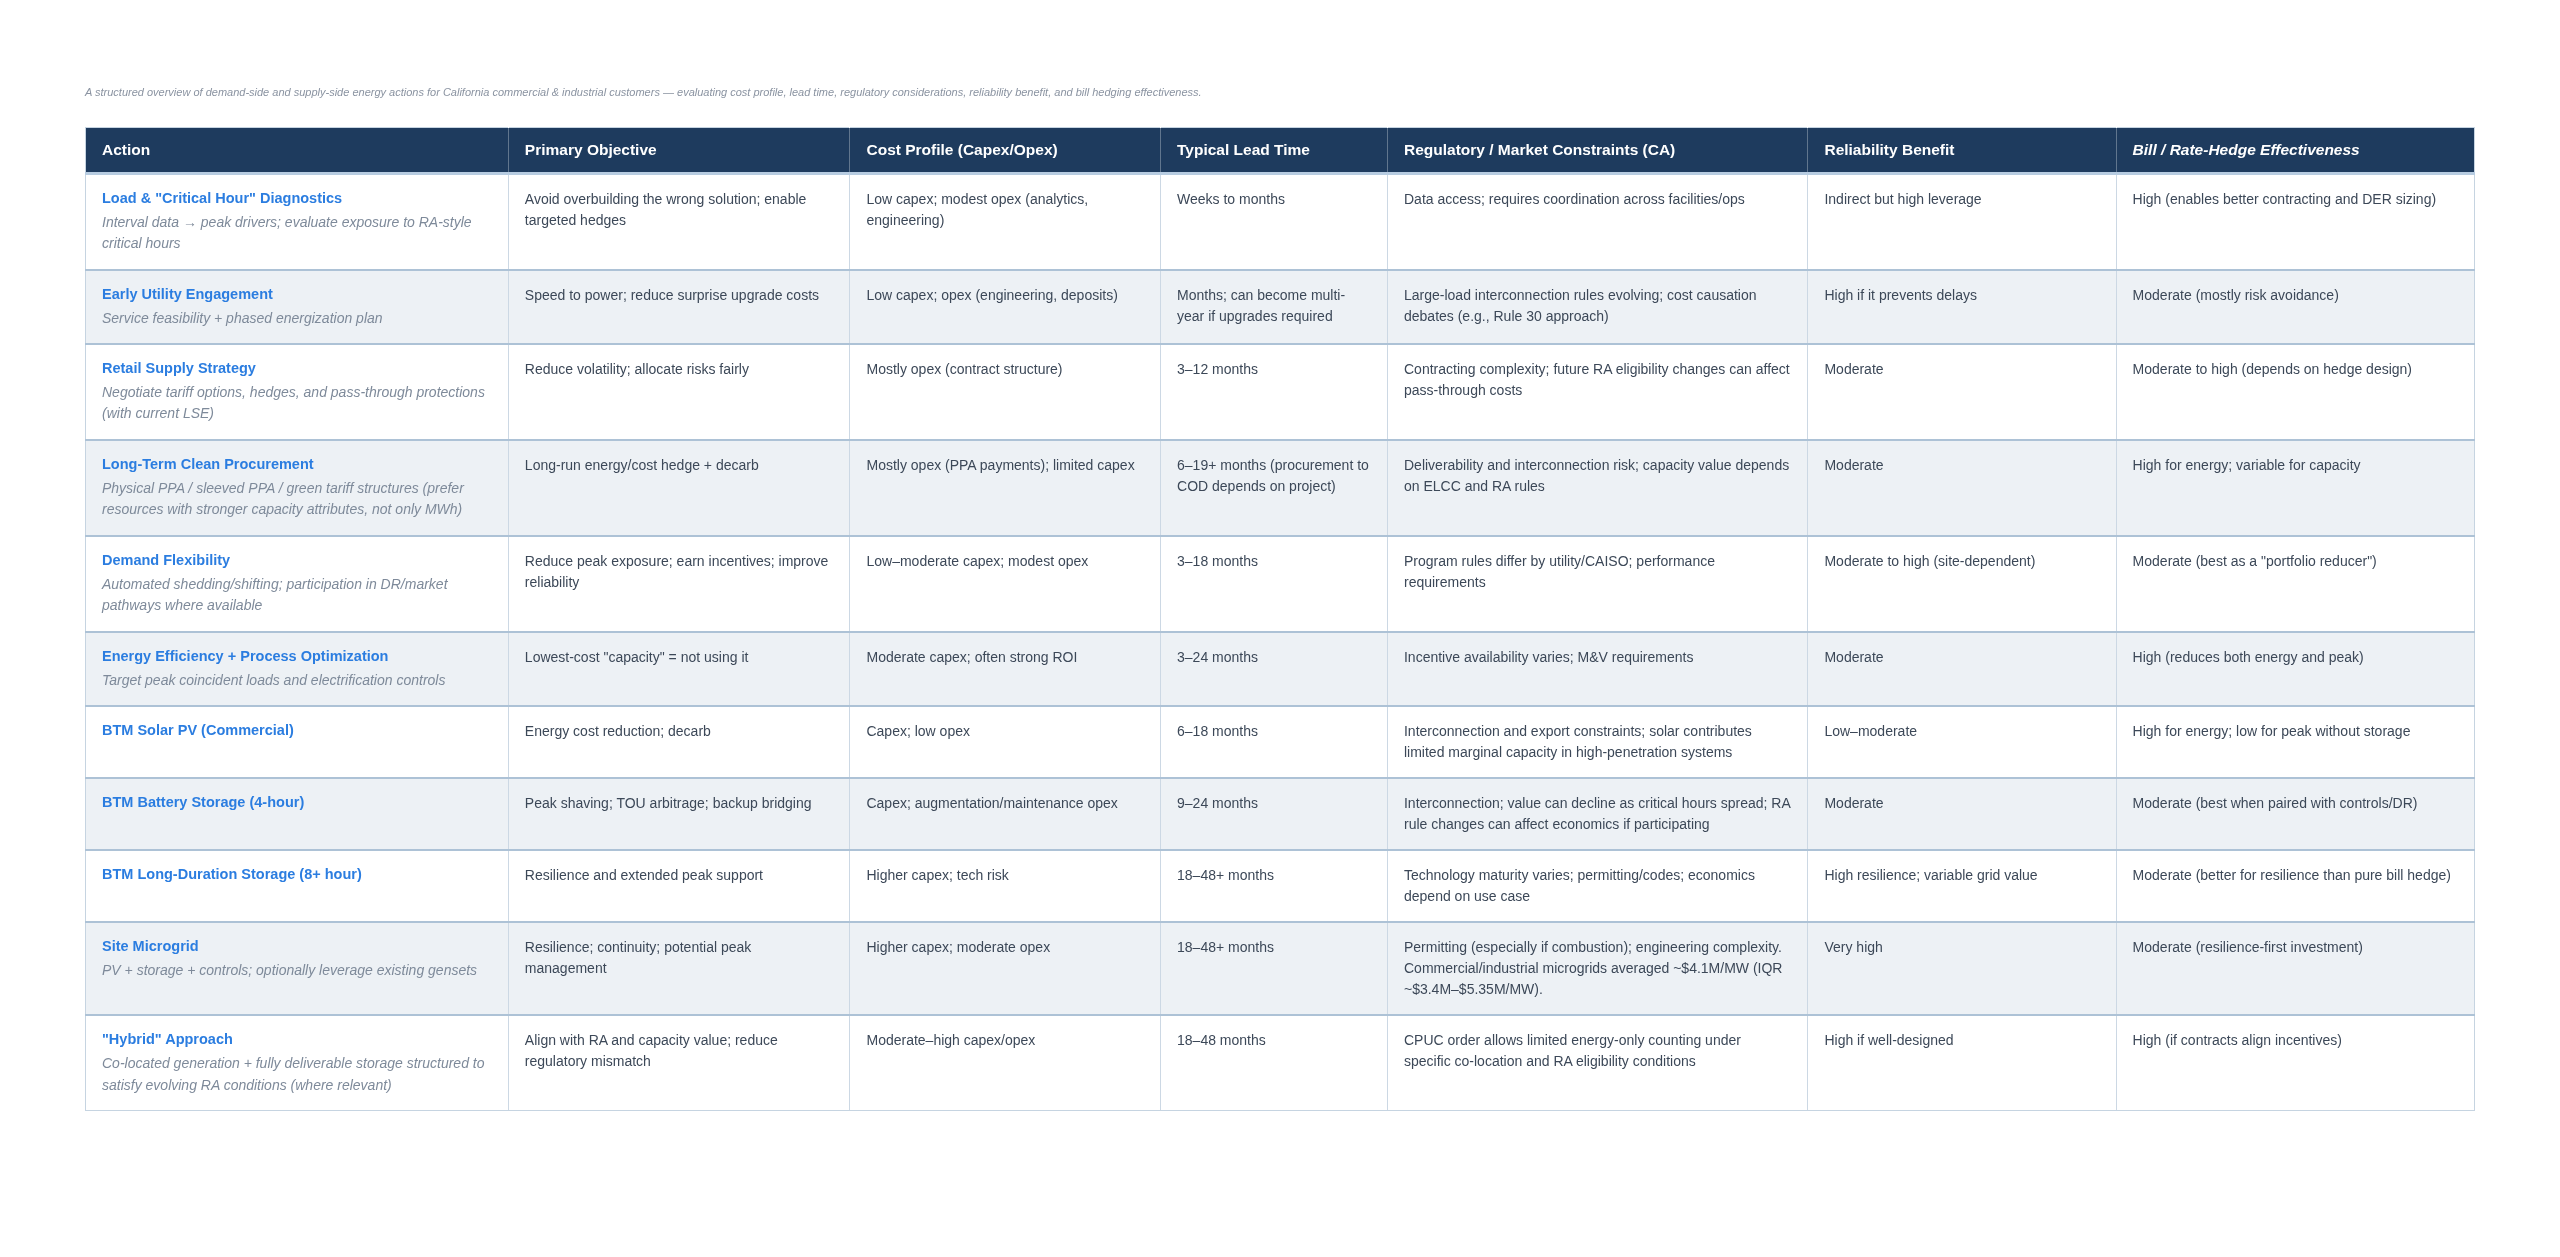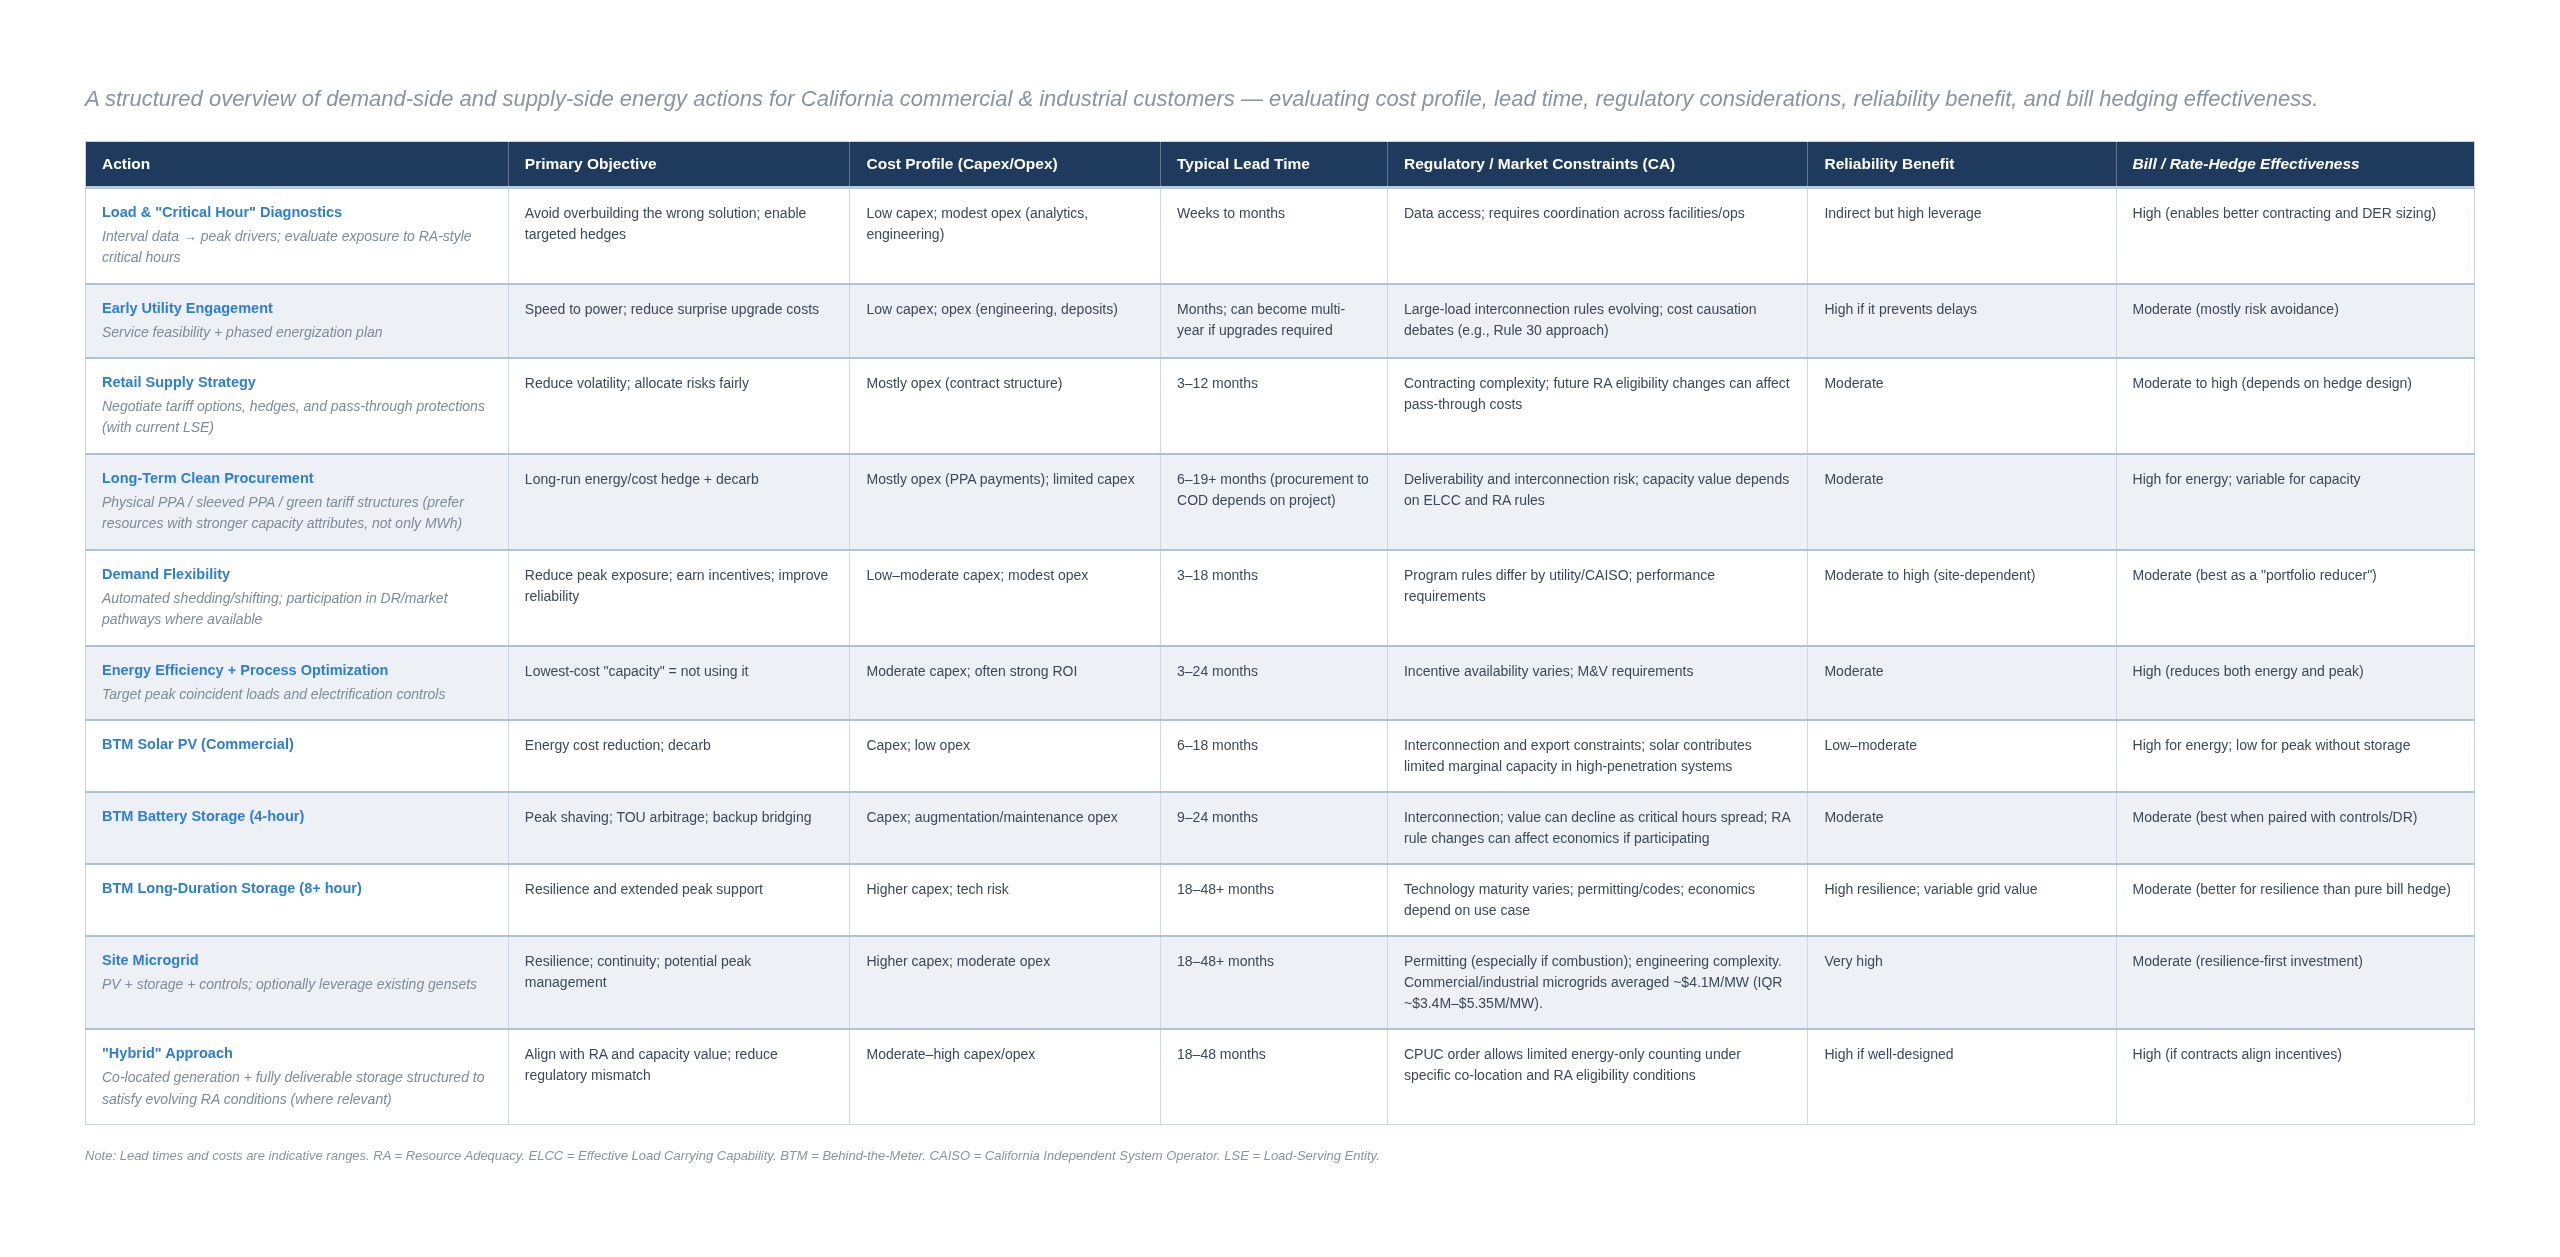--- a/index.html
+++ b/index.html
@@ -5,21 +5,21 @@
   html,body{margin:0;padding:0;}
   body{
     width:2560px;height:1257px;overflow:hidden;background:#ffffff;
     font-family:"Liberation Sans","DejaVu Sans",sans-serif;color:#3c4858;
   }
   .container{padding:86px 85px 0 85px;}
   .page-title{
     font-size:34px;font-weight:bold;color:#1a3a5c;margin:0 0 25px 0;letter-spacing:.3px;
   }
   .page-subtitle{
-    font-size:22px;font-style:italic;color:#8a93a1;margin:0 0 29px 0;
+    font-size:11px;font-style:italic;color:#8a93a1;margin:0 0 29px 0;
   }
   table.matrix{
     width:100%;border-collapse:collapse;table-layout:fixed;
     border:1px solid #c6d4e1;
   }
   thead th{
     background:#1e3b5e;color:#ffffff;text-align:left;vertical-align:middle;
     font-size:15.5px;font-weight:bold;padding:13px 16px;
     border-right:1px solid rgba(255,255,255,.30);
     border-bottom:3px solid #b7cce1;
@@ -196,15 +196,14 @@
           <td>Align with RA and capacity value; reduce regulatory mismatch</td>
           <td>Moderate–high capex/opex</td>
           <td>18–48 months</td>
           <td>CPUC order allows limited energy-only counting under specific co-location and RA eligibility conditions</td>
           <td>High if well-designed</td>
           <td>High (if contracts align incentives)</td>
         </tr>
       </tbody>
   </table>
 
-  <p class="footnote">Note: Lead times and costs are indicative ranges. RA = Resource Adequacy. ELCC = Effective Load Carrying Capability. BTM = Behind-the-Meter. CAISO = California Independent System Operator. LSE = Load-Serving Entity.</p>
 
 </div>
 
 </body></html>

